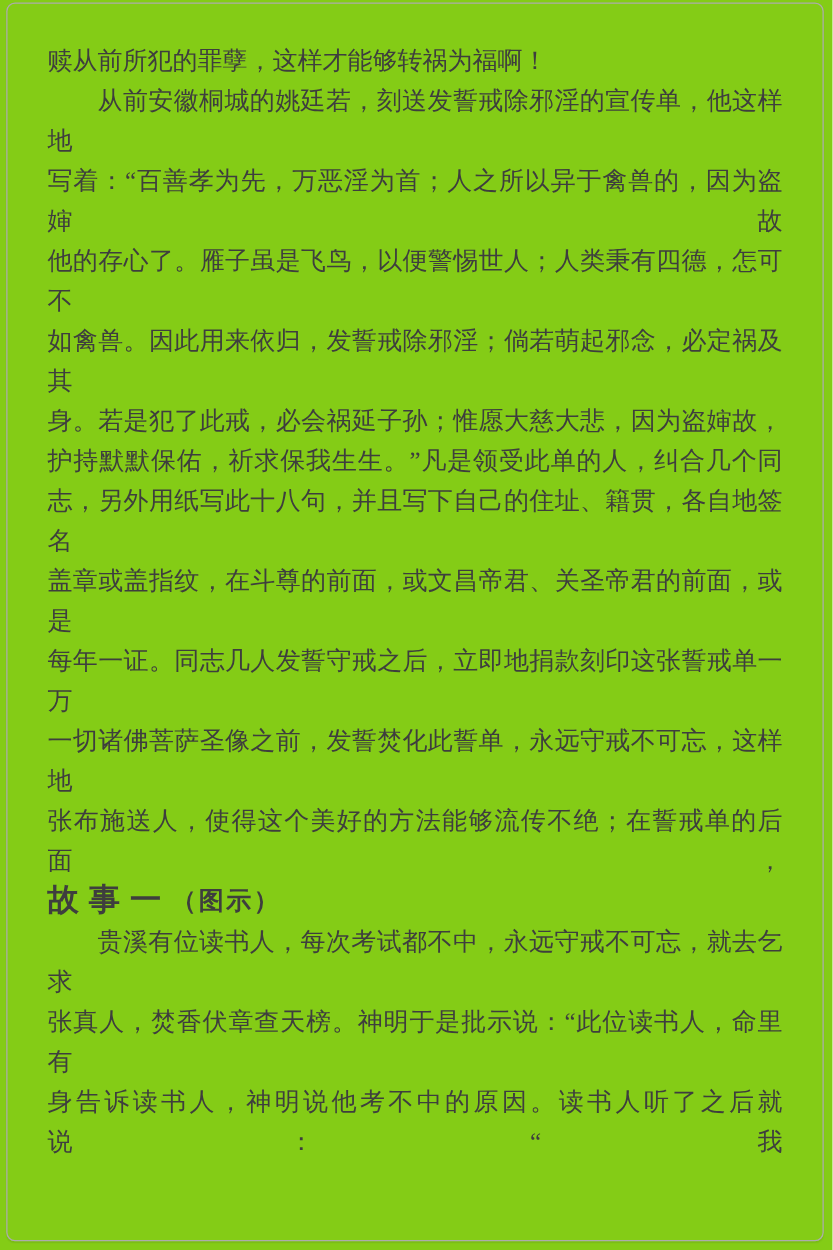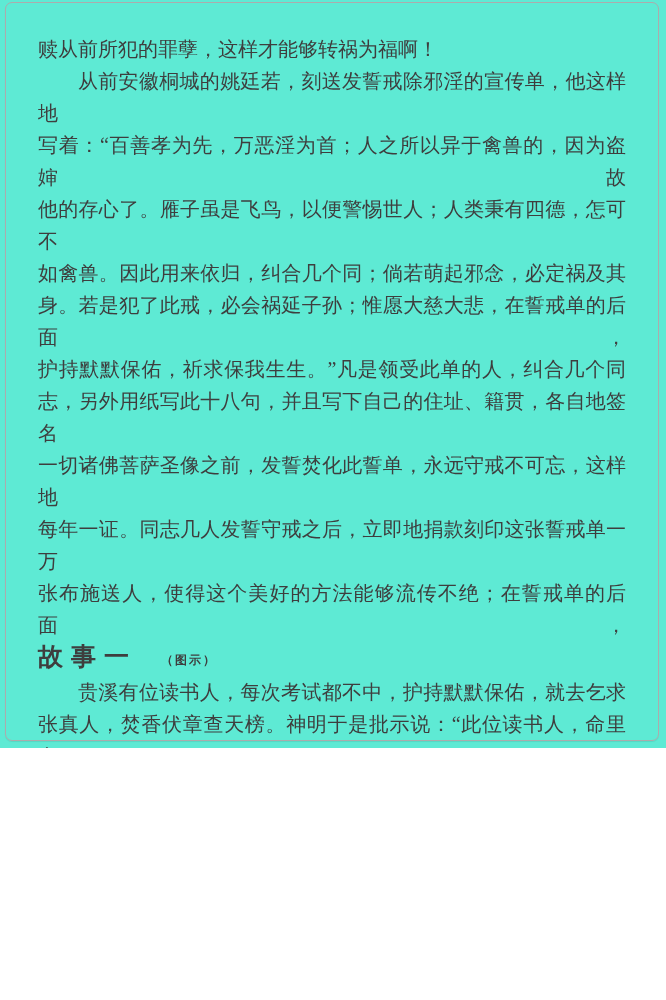--- a/index.html
+++ b/index.html
@@ -3,22 +3,22 @@
 <meta charset="utf-8">
 <style>
   html, body {
     margin: 0;
     padding: 0;
     background: #ffffff;
   }
   .page {
     position: relative;
     width: 666px;
-    height: 748px;
-    background: #5eead4;
+    height: 1000px;
+    background: #84cc16;
     overflow: hidden;
     font-family: "Liberation Serif", "DejaVu Serif", serif;
   }
   .frame {
     position: absolute;
     left: 5px;
     top: 2px;
     right: 7px;
     bottom: 7px;
     border: 1px solid #acacac;
@@ -54,47 +54,47 @@
   .line.heading {
     text-align: left;
     text-align-last: left;
     font-weight: bold;
   }
   .heading .htitle {
     font-size: 25px;
     letter-spacing: 8px;
   }
   .heading .hnote {
-    font-size: 12px;
+    font-size: 20px;
     letter-spacing: 2px;
     vertical-align: 1px;
-    margin-left: 24px;
   }
 </style>
 </head>
 <body>
 
 <div class="page">
   <div class="frame"></div>
 
   <div class="content">
     <div class="line end">赎从前所犯的罪孽，这样才能够转祸为福啊！</div>
     <div class="line first">从前安徽桐城的姚廷若，刻送发誓戒除邪淫的宣传单，他这样地</div>
     <div class="line fill">写着：“百善孝为先，万恶淫为首；人之所以异于禽兽的，因为盗婶故</div>
     <div class="line fill">他的存心了。雁子虽是飞鸟，以便警惕世人；人类秉有四德，怎可不</div>
-    <div class="line fill">如禽兽。因此用来依归，纠合几个同；倘若萌起邪念，必定祸及其</div>
-    <div class="line fill">身。若是犯了此戒，必会祸延子孙；惟愿大慈大悲，在誓戒单的后面，</div>
+    <div class="line fill">如禽兽。因此用来依归，发誓戒除邪淫；倘若萌起邪念，必定祸及其</div>
+    <div class="line fill">身。若是犯了此戒，必会祸延子孙；惟愿大慈大悲，因为盗婶故，</div>
     <div class="line fill">护持默默保佑，祈求保我生生。”凡是领受此单的人，纠合几个同</div>
     <div class="line fill">志，另外用纸写此十八句，并且写下自己的住址、籍贯，各自地签名</div>
+    <div class="line fill">盖章或盖指纹，在斗尊的前面，或文昌帝君、关圣帝君的前面，或是</div>
+    <div class="line fill">每年一证。同志几人发誓守戒之后，立即地捐款刻印这张誓戒单一万</div>
     <div class="line fill">一切诸佛菩萨圣像之前，发誓焚化此誓单，永远守戒不可忘，这样地</div>
-    <div class="line fill">每年一证。同志几人发誓守戒之后，立即地捐款刻印这张誓戒单一万</div>
     <div class="line fill">张布施送人，使得这个美好的方法能够流传不绝；在誓戒单的后面，</div>
 
     <div class="line heading">
       <span class="htitle">故事一</span><span class="hnote">（图示）</span>
     </div>
 
-    <div class="line first">贵溪有位读书人，每次考试都不中，护持默默保佑，就去乞求</div>
+    <div class="line first">贵溪有位读书人，每次考试都不中，永远守戒不可忘，就去乞求</div>
     <div class="line fill">张真人，焚香伏章查天榜。神明于是批示说：“此位读书人，命里有</div>
     <div class="line fill">身告诉读书人，神明说他考不中的原因。读书人听了之后就说：“我</div>
 
   </div>
 </div>
 
 </body></html>

